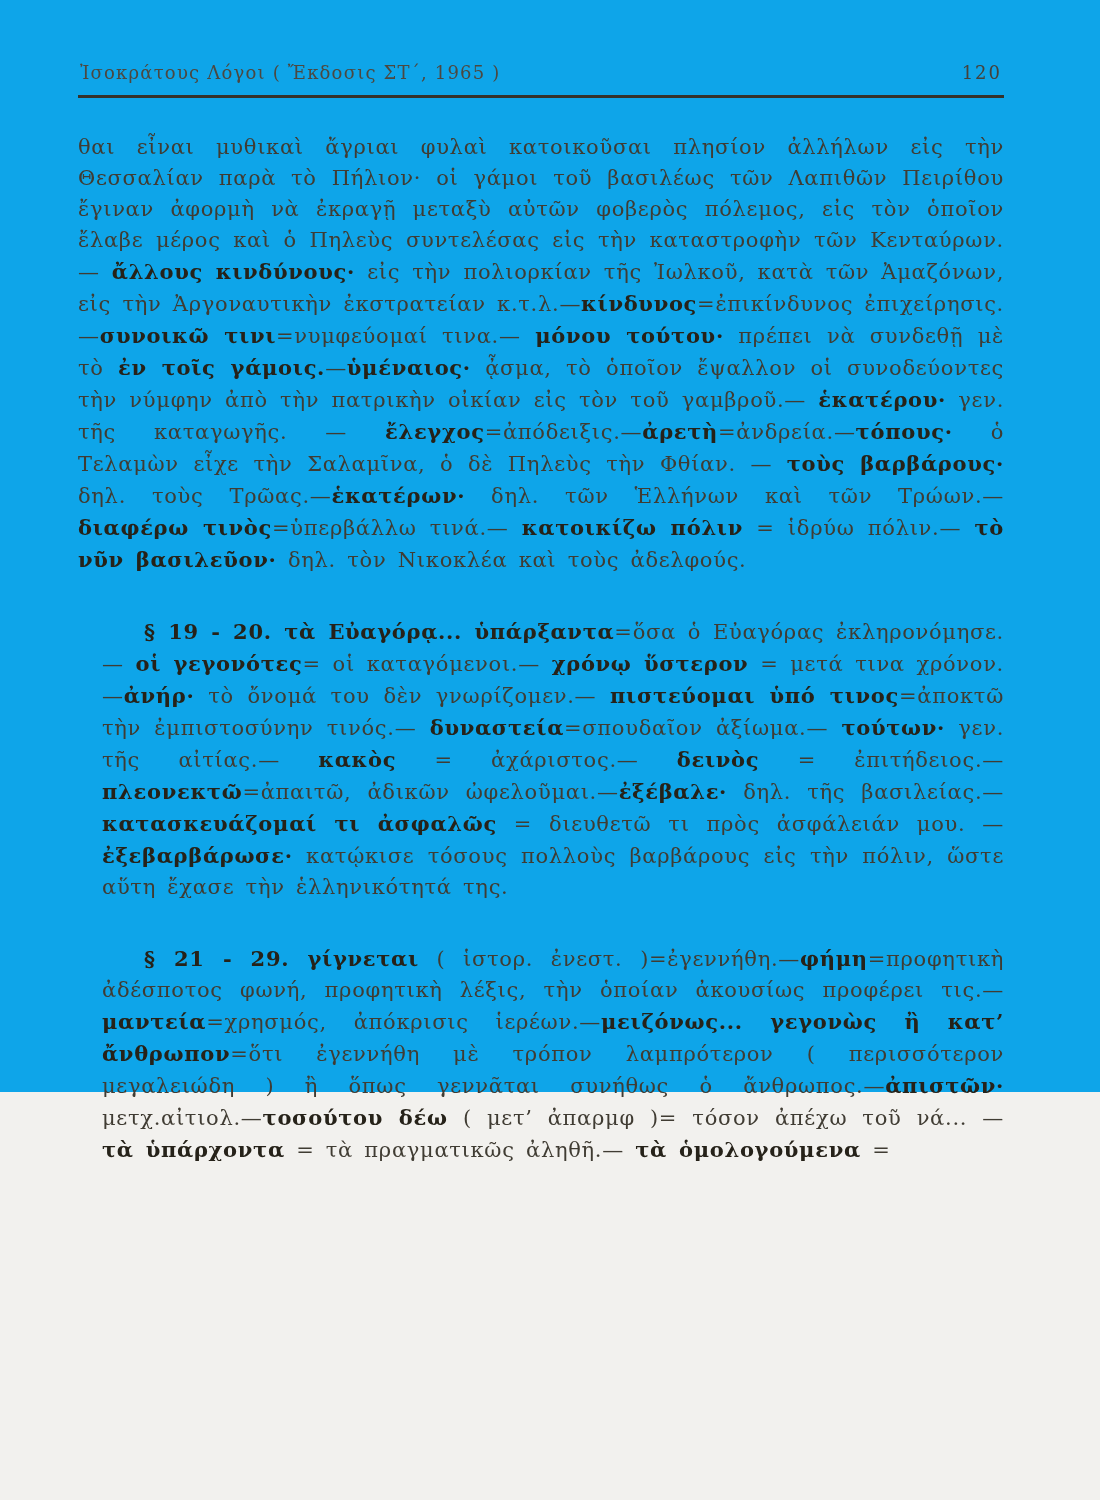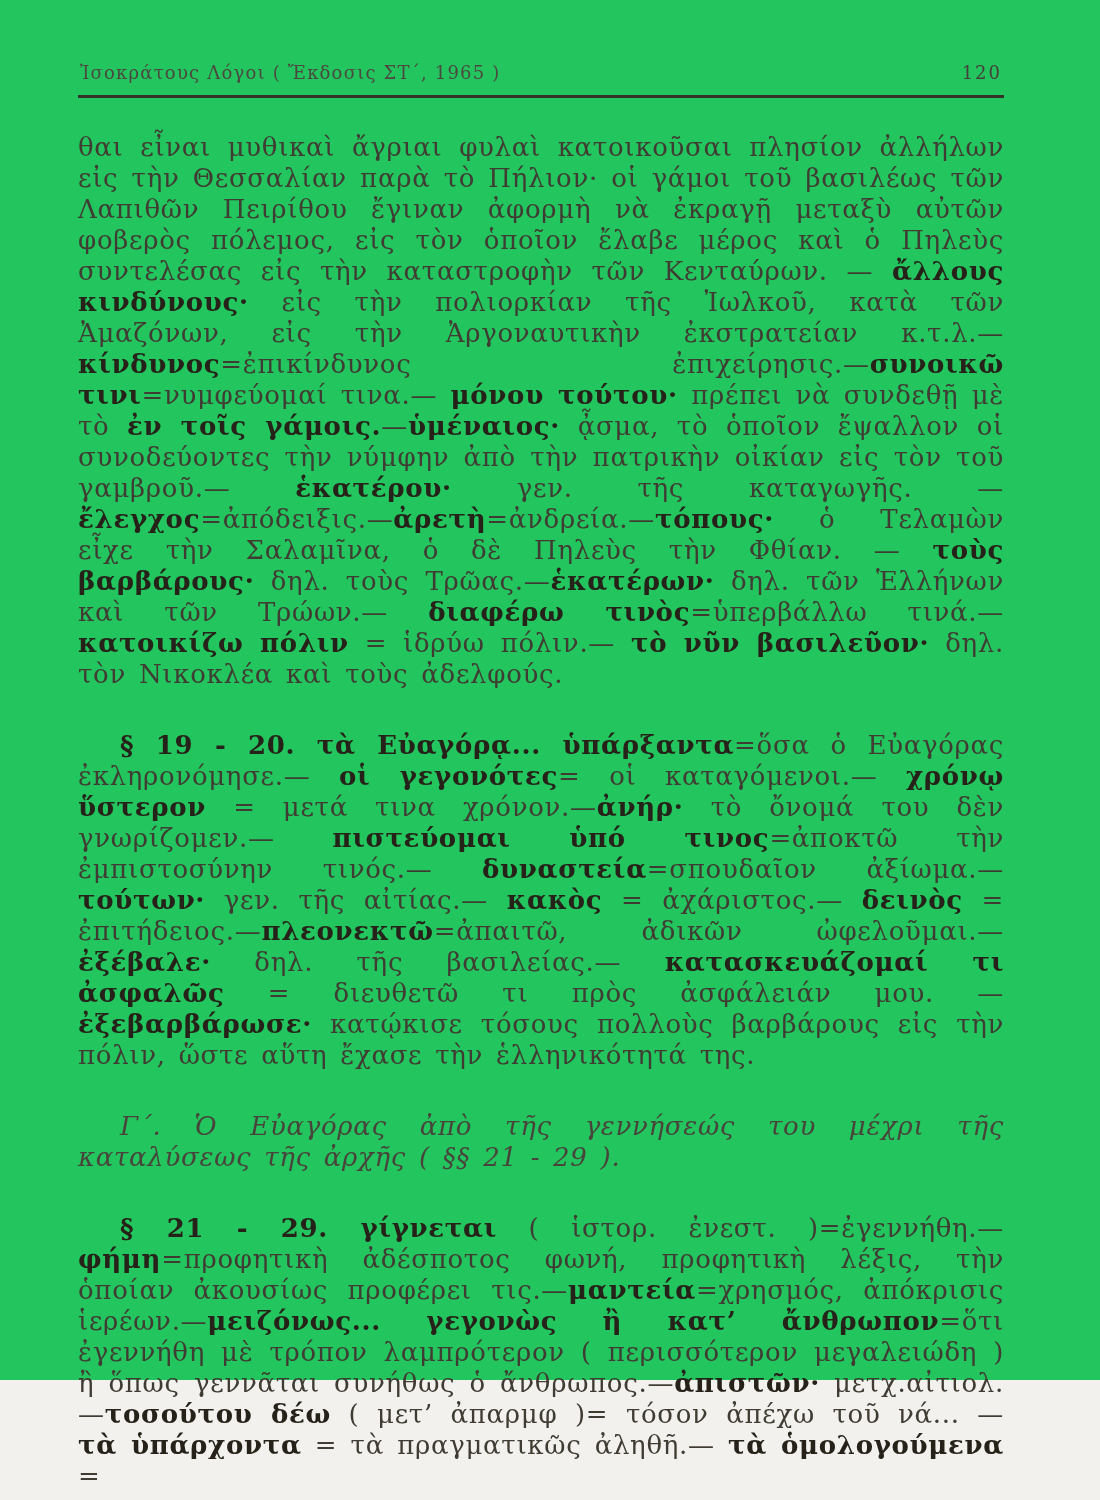--- a/index.html
+++ b/index.html
@@ -10,22 +10,22 @@
     width: 1100px;
     height: 1500px;
     background: #f2f1ee;
     font-family: "DejaVu Serif", "Liberation Serif", serif;
     overflow: hidden;
   }
   .page {
     position: absolute;
     left: 0; top: 0;
     width: 1100px;
-    height: 1380px;
-    background: #22c55e;
+    height: 1092px;
+    background: #0ea5e9;
   }
   .content {
     position: absolute;
     left: 78px;
     top: 62px;
     width: 926px;
   }
   .header-row {
     display: flex;
     justify-content: space-between;
@@ -38,30 +38,31 @@
   .page-number {
     letter-spacing: 2px;
     color: #45413a;
   }
   .rule {
     border-bottom: 3px solid #35322b;
     margin-bottom: 34px;
   }
   .para {
     margin: 0;
-    font-size: 26px;
+    font-size: 21px;
     line-height: 31px;
     text-align: justify;
     letter-spacing: 0.7px;
     word-spacing: 4px;
     color: #403c33;
   }
   .para.sect {
     margin-top: 40px;
     text-indent: 42px;
+    margin-left: 24px;
   }
   .para .b {
     font-weight: bold;
     color: #262219;
   }
   .para .i {
     font-style: italic;
     color: #48443b;
   }
 </style>
@@ -75,18 +76,17 @@
       <span class="header-title">Ἰσοκράτους Λόγοι ( Ἔκδοσις ΣΤ΄, 1965 )</span>
       <span class="page-number">120</span>
     </div>
 
     <div class="rule"></div>
 
     <p class="para"><span>θαι εἶναι μυθικαὶ ἄγριαι φυλαὶ κατοικοῦσαι πλησίον ἀλλήλων εἰς τὴν Θεσσαλίαν παρὰ τὸ Πήλιον· οἱ γάμοι τοῦ βασιλέως τῶν Λαπιθῶν Πειρίθου ἔγιναν ἀφορμὴ νὰ ἐκραγῇ μεταξὺ αὐτῶν φοβερὸς πόλεμος, εἰς τὸν ὁποῖον ἔλαβε μέρος καὶ ὁ Πηλεὺς συντελέσας εἰς τὴν καταστροφὴν τῶν Κενταύρων. — </span><span class="b">ἄλλους κινδύνους·</span><span> εἰς τὴν πολιορκίαν τῆς Ἰωλκοῦ, κατὰ τῶν Ἀμαζόνων, εἰς τὴν Ἀργοναυτικὴν ἐκστρατείαν κ.τ.λ.—</span><span class="b">κίνδυνος</span><span>=ἐπικίνδυνος ἐπιχείρησις.—</span><span class="b">συνοικῶ τινι</span><span>=νυμφεύομαί τινα.— </span><span class="b">μόνου τούτου·</span><span> πρέπει νὰ συνδεθῇ μὲ τὸ </span><span class="b">ἐν τοῖς γάμοις.</span><span>—</span><span class="b">ὑμέναιος·</span><span> ᾆσμα, τὸ ὁποῖον ἔψαλλον οἱ συνοδεύοντες τὴν νύμφην ἀπὸ τὴν πατρικὴν οἰκίαν εἰς τὸν τοῦ γαμβροῦ.— </span><span class="b">ἑκατέρου·</span><span> γεν. τῆς καταγωγῆς. — </span><span class="b">ἔλεγχος</span><span>=ἀπόδειξις.—</span><span class="b">ἀρετὴ</span><span>=ἀνδρεία.—</span><span class="b">τόπους·</span><span> ὁ Τελαμὼν εἶχε τὴν Σαλαμῖνα, ὁ δὲ Πηλεὺς τὴν Φθίαν. — </span><span class="b">τοὺς βαρβάρους·</span><span> δηλ. τοὺς Τρῶας.—</span><span class="b">ἑκατέρων·</span><span> δηλ. τῶν Ἑλλήνων καὶ τῶν Τρώων.— </span><span class="b">διαφέρω τινὸς</span><span>=ὑπερβάλλω τινά.— </span><span class="b">κατοικίζω πόλιν</span><span> = ἱδρύω πόλιν.— </span><span class="b">τὸ νῦν βασιλεῦον·</span><span> δηλ. τὸν Νικοκλέα καὶ τοὺς ἀδελφούς.</span></p>
 
     <p class="para sect"><span class="b">§ 19 - 20. τὰ Εὐαγόρᾳ... ὑπάρξαντα</span><span>=ὅσα ὁ Εὐαγόρας ἐκληρονόμησε.— </span><span class="b">οἱ γεγονότες</span><span>= οἱ καταγόμενοι.— </span><span class="b">χρόνῳ ὕστερον</span><span> = μετά τινα χρόνον.—</span><span class="b">ἀνήρ·</span><span> τὸ ὄνομά του δὲν γνωρίζομεν.— </span><span class="b">πιστεύομαι ὑπό τινος</span><span>=ἀποκτῶ τὴν ἐμπιστοσύνην τινός.— </span><span class="b">δυναστεία</span><span>=σπουδαῖον ἀξίωμα.— </span><span class="b">τούτων·</span><span> γεν. τῆς αἰτίας.— </span><span class="b">κακὸς</span><span> = ἀχάριστος.— </span><span class="b">δεινὸς</span><span> = ἐπιτήδειος.—</span><span class="b">πλεονεκτῶ</span><span>=ἀπαιτῶ, ἀδικῶν ὠφελοῦμαι.—</span><span class="b">ἐξέβαλε·</span><span> δηλ. τῆς βασιλείας.— </span><span class="b">κατασκευάζομαί τι ἀσφαλῶς</span><span> = διευθετῶ τι πρὸς ἀσφάλειάν μου. — </span><span class="b">ἐξεβαρβάρωσε·</span><span> κατῴκισε τόσους πολλοὺς βαρβάρους εἰς τὴν πόλιν, ὥστε αὕτη ἔχασε τὴν ἑλληνικότητά της.</span></p>
 
-    <p class="para sect"><span class="i">Γ΄. Ὁ Εὐαγόρας ἀπὸ τῆς γεννήσεώς του μέχρι τῆς καταλύσεως τῆς ἀρχῆς ( §§ 21 - 29 ).</span></p>
 
     <p class="para sect"><span class="b">§ 21 - 29. γίγνεται</span><span> ( ἱστορ. ἐνεστ. )=ἐγεννήθη.—</span><span class="b">φήμη</span><span>=προφητικὴ ἀδέσποτος φωνή, προφητικὴ λέξις, τὴν ὁποίαν ἀκουσίως προφέρει τις.—</span><span class="b">μαντεία</span><span>=χρησμός, ἀπόκρισις ἱερέων.—</span><span class="b">μειζόνως... γεγονὼς ἢ κατ’ ἄνθρωπον</span><span>=ὅτι ἐγεννήθη μὲ τρόπον λαμπρότερον ( περισσότερον μεγαλειώδη ) ἢ ὅπως γεννᾶται συνήθως ὁ ἄνθρωπος.—</span><span class="b">ἀπιστῶν·</span><span> μετχ.αἰτιολ.—</span><span class="b">τοσούτου δέω</span><span> ( μετ’ ἀπαρμφ )= τόσον ἀπέχω τοῦ νά... — </span><span class="b">τὰ ὑπάρχοντα</span><span> = τὰ πραγματικῶς ἀληθῆ.— </span><span class="b">τὰ ὁμολογούμενα</span><span> =</span></p>
 
   </div>
 </div>
 
 </body></html>

